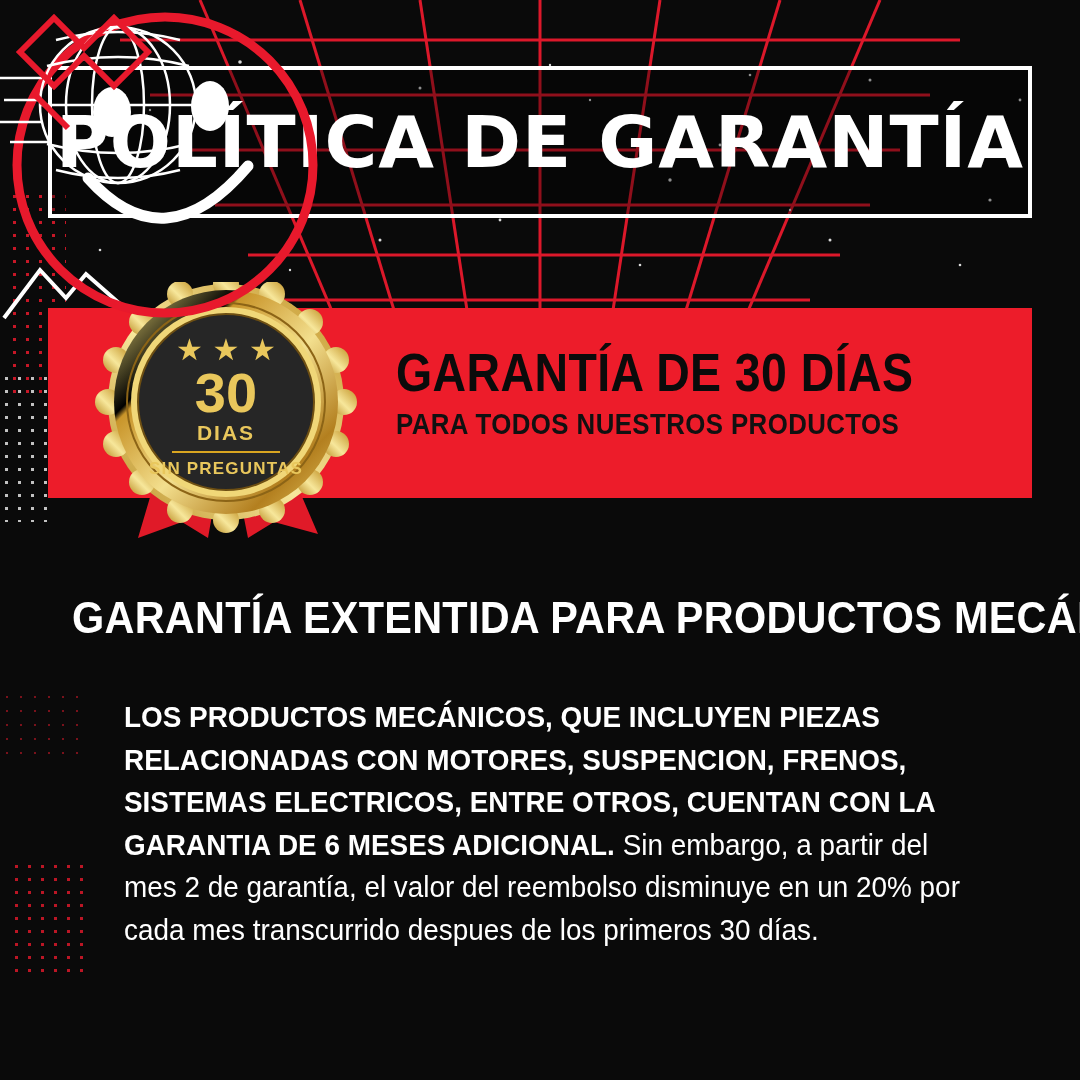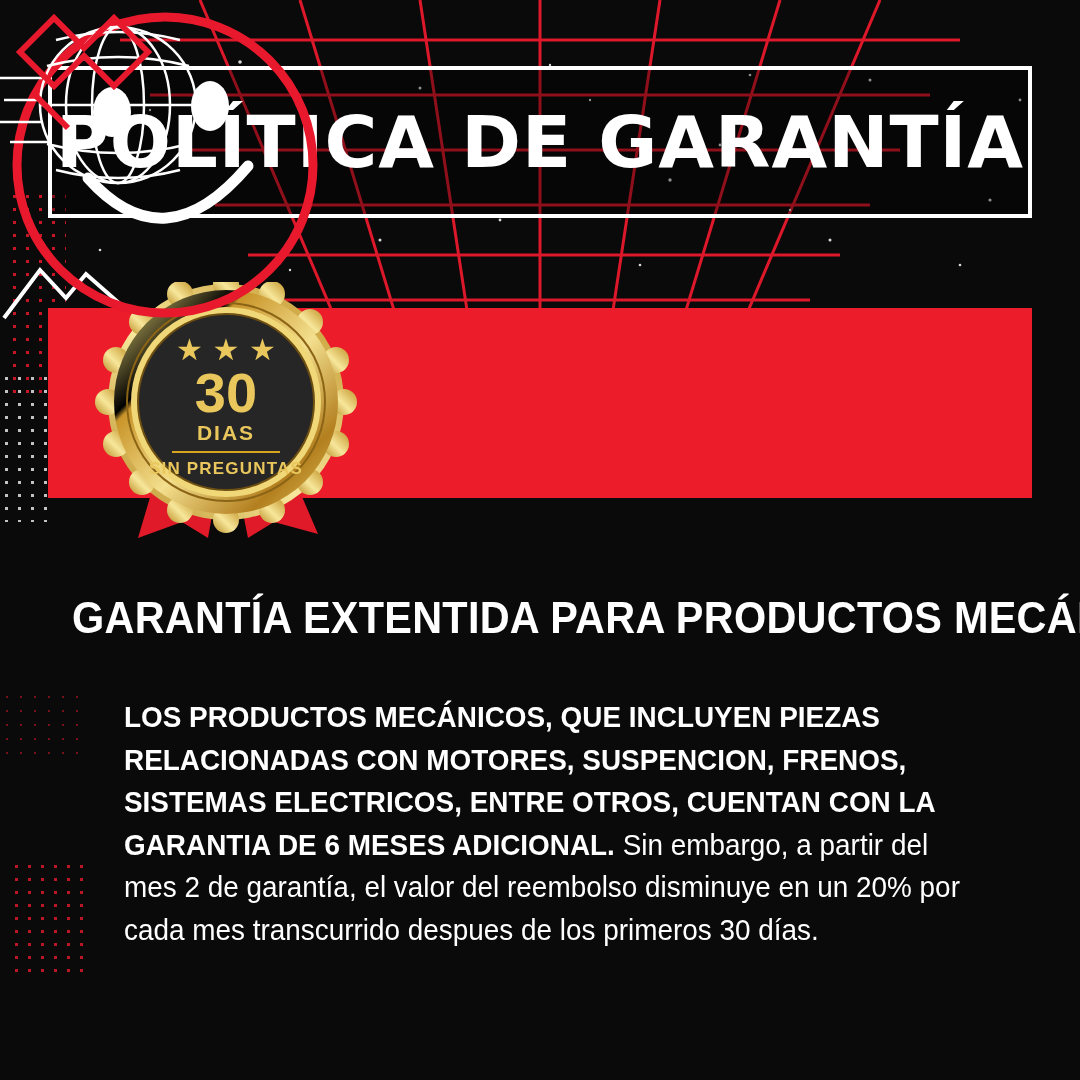--- a/index.html
+++ b/index.html
@@ -286,20 +286,24 @@
   <svg class="mountain bg-layer" viewBox="0 0 140 70">
     <path d="M4 66 L40 18 L66 46 L86 22 L136 66" fill="none" stroke="#ffffff" stroke-width="4"></path>
   </svg>
 
   <div class="title-box">
     <div class="title-text">POLÍTICA DE GARANTÍA</div>
   </div>
 
   <div class="red-band"></div>
 
+  <div class="band-texts">
+    <div class="band-title">GARANTÍA DE 30 DÍAS</div>
+    <div class="band-sub">PARA TODOS NUESTROS PRODUCTOS</div>
+  </div>
 
   <div class="seal-wrap">
     <svg viewBox="0 0 280 270" width="280" height="270">
       <defs>
         <linearGradient id="goldGrad" x1="0" y1="0" x2="1" y2="1">
           <stop offset="0%" stop-color="#f6e27a"></stop>
           <stop offset="28%" stop-color="#d4a günstig"></stop>
           <stop offset="30%" stop-color="#c9952a"></stop>
           <stop offset="55%" stop-color="#f3df8e"></stop>
           <stop offset="80%" stop-color="#b37f1f"></stop>

